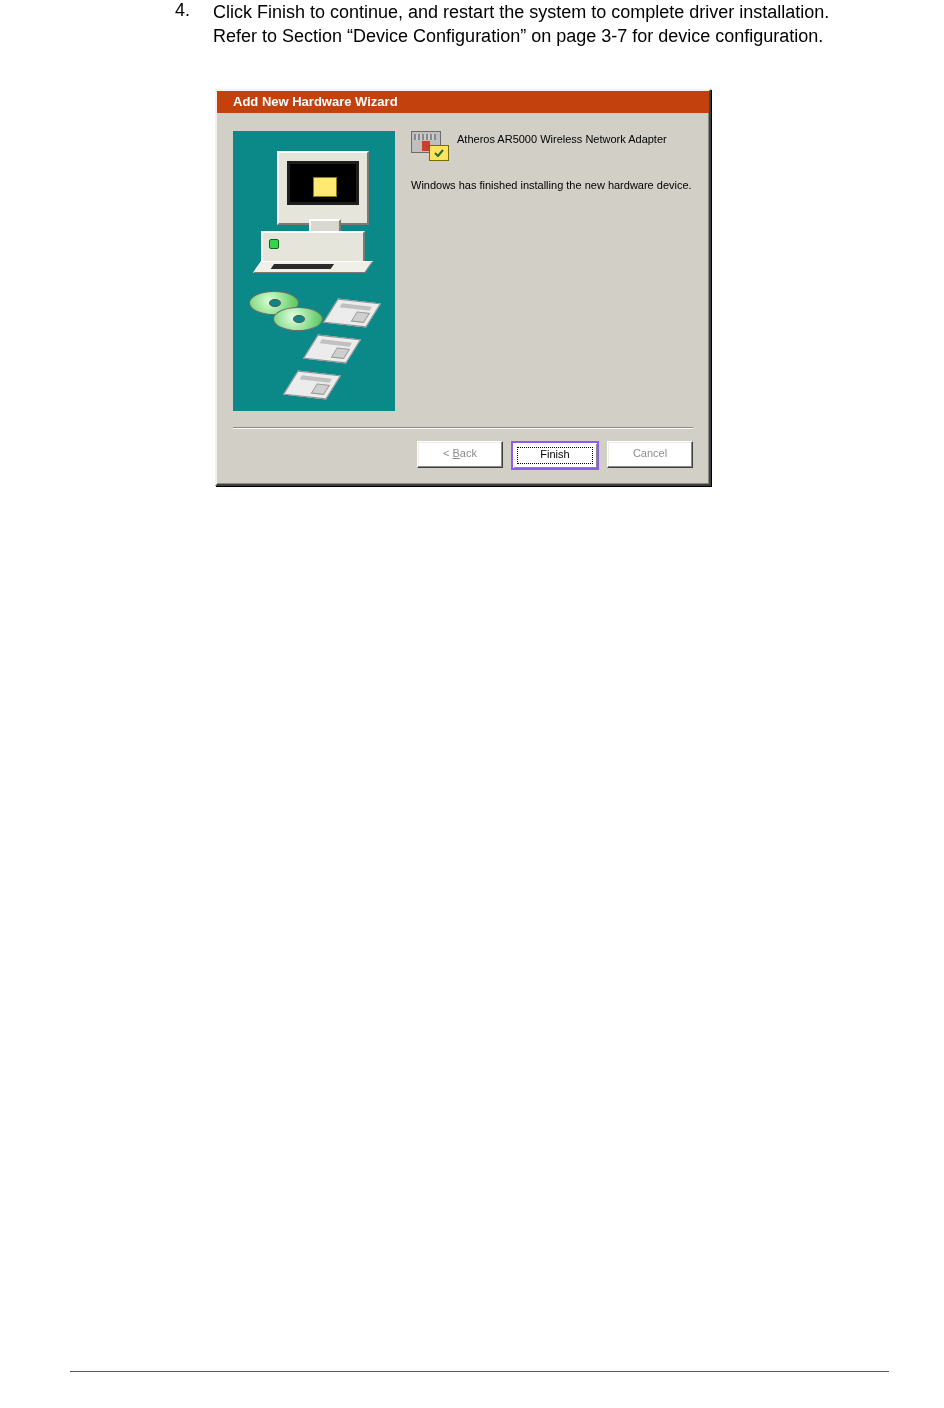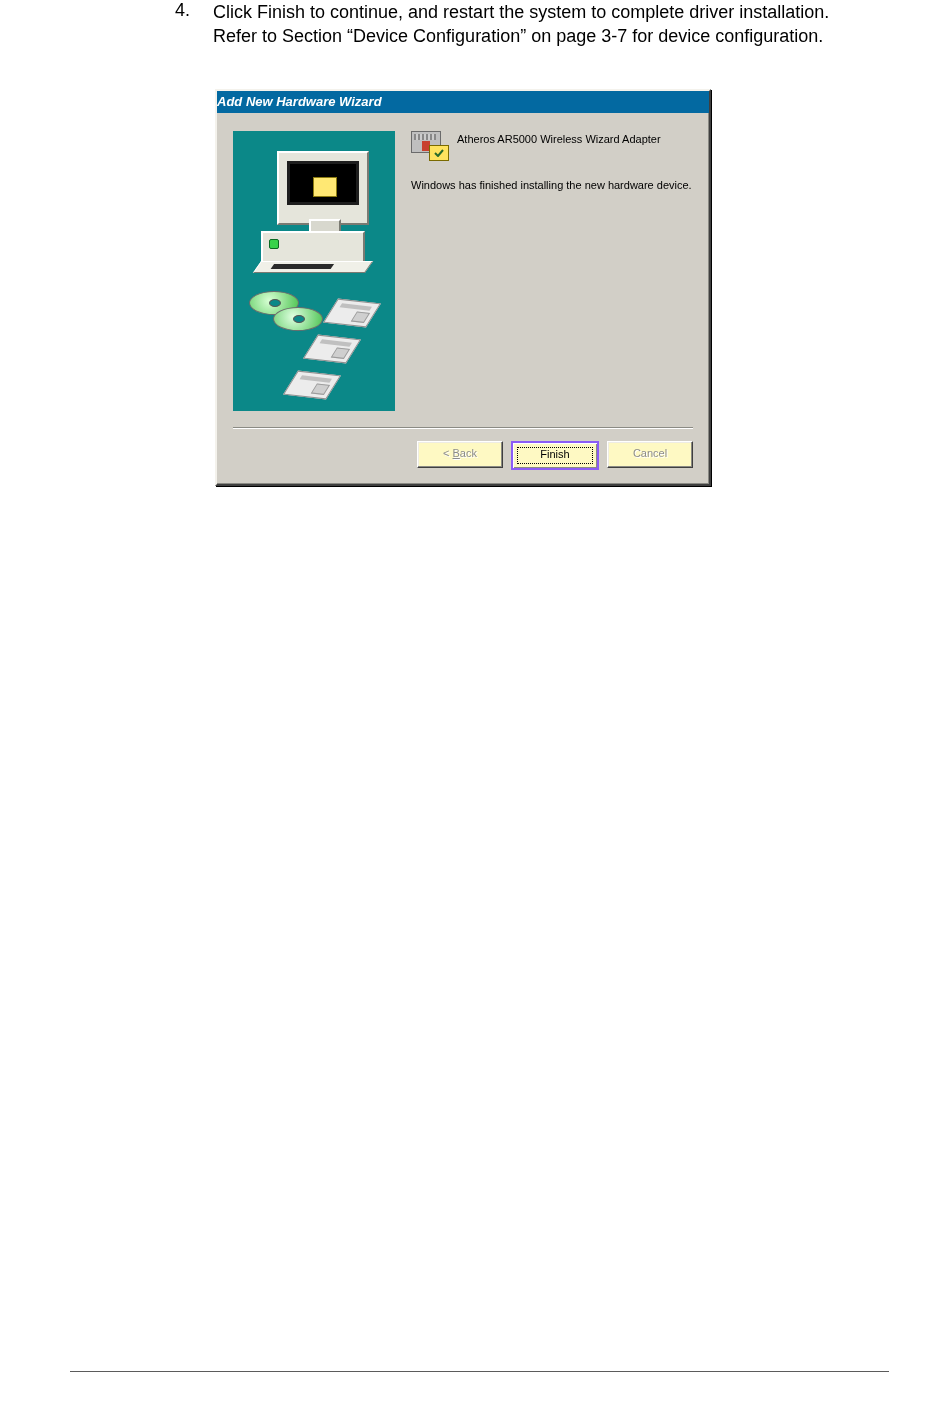--- a/index.html
+++ b/index.html
@@ -39,27 +39,26 @@
   .dialog {
     width: 492px;
     background: #d2cfc7; 
     border-top: 2px solid #f4f2ec;
     border-left: 2px solid #f4f2ec;
     border-right: 2px solid #3f3f3f;
     border-bottom: 2px solid #3f3f3f;
     box-shadow: 1px 1px 0 #000, inset -1px -1px 0 #8a8a84;
   }
   .titlebar {
-    background: #0369a1; 
+    background: #c2410c; 
     color: #fff;
     font-family: "Tahoma", "MS Sans Serif", sans-serif;
     font-size: 13px;
     font-weight: bold;
-    padding: 3px 6px 4px 0;
-    font-style: italic;
+    padding: 3px 6px 4px 16px;
   }
   .dlg-body {
     display: flex;
     padding: 18px 16px 4px 16px;
     gap: 16px;
   }
   .sidebar-img {
     width: 162px;
     height: 280px;
     background: #0b8888;
@@ -127,21 +126,21 @@
     display: flex;
     justify-content: flex-end;
     gap: 8px;
     padding: 12px 16px 14px 16px;
   }
   .win-btn {
     width: 84px;
     height: 25px;
     font-family: "MS Sans Serif", Tahoma, sans-serif;
     font-size: 11px;
-    background: #fef9c3;
+    background: #ffffff;
     border-top: 1px solid #fff;
     border-left: 1px solid #fff;
     border-right: 1px solid #3f3f3f;
     border-bottom: 1px solid #3f3f3f;
     box-shadow: inset -1px -1px 0 #8a8a84, inset 1px 1px 0 #eeece4;
     text-align: center;
     line-height: 23px;
     color: #000;
   }
   .win-btn.disabled {
@@ -263,21 +262,21 @@
         <div class="dlg-content">
           <div class="device-row">
             <div class="device-icon">
               <div class="card"></div>
               <div class="badge">
                 <svg viewBox="0 0 10 8">
                     <polyline points="1,4 4,7 9,1" fill="none" stroke="#2a6b2a" stroke-width="2"></polyline>
                   </svg>
               </div>
             </div>
-            <div class="device-name">Atheros AR5000 Wireless Wizard Adapter</div>
+            <div class="device-name">Atheros AR5000 Wireless Network Adapter</div>
           </div>
 
           <div class="finish-msg">Windows has finished installing the new hardware device.</div>
         </div>
       </div>
 
       <div class="separator"></div>
 
       <div class="button-row">
         <div class="win-btn disabled">

